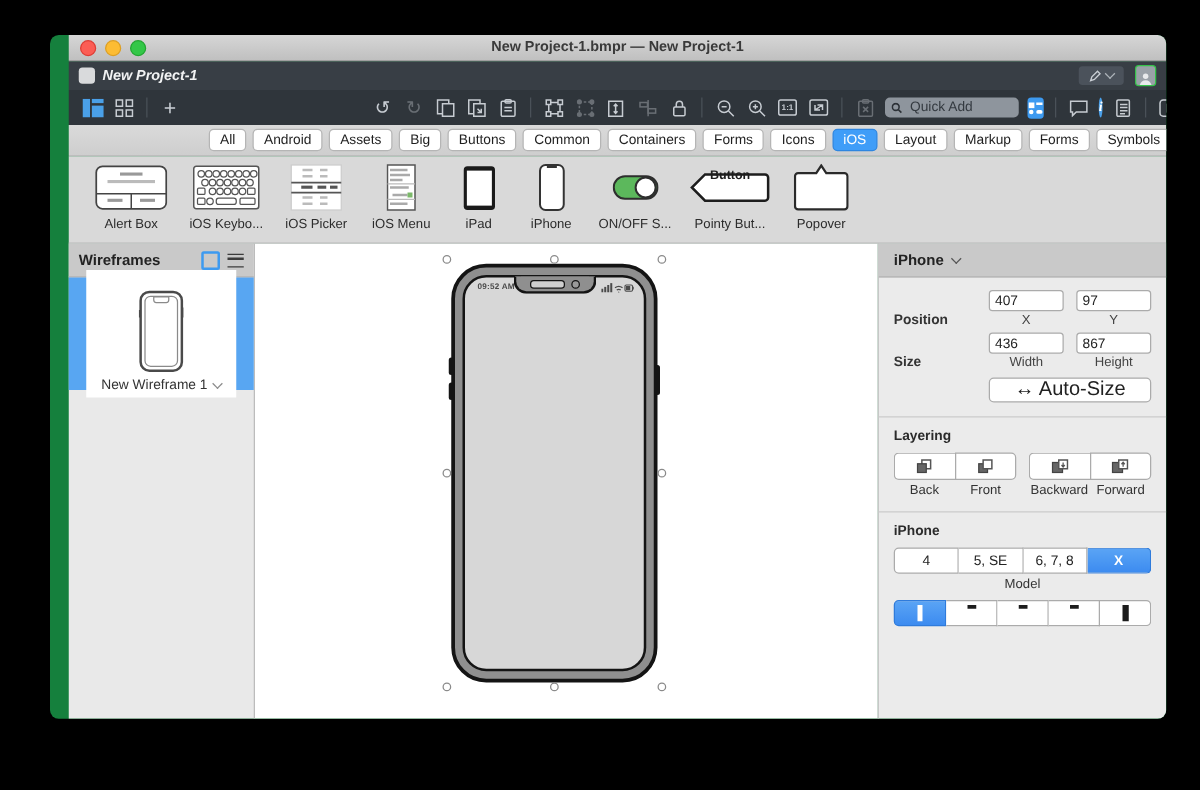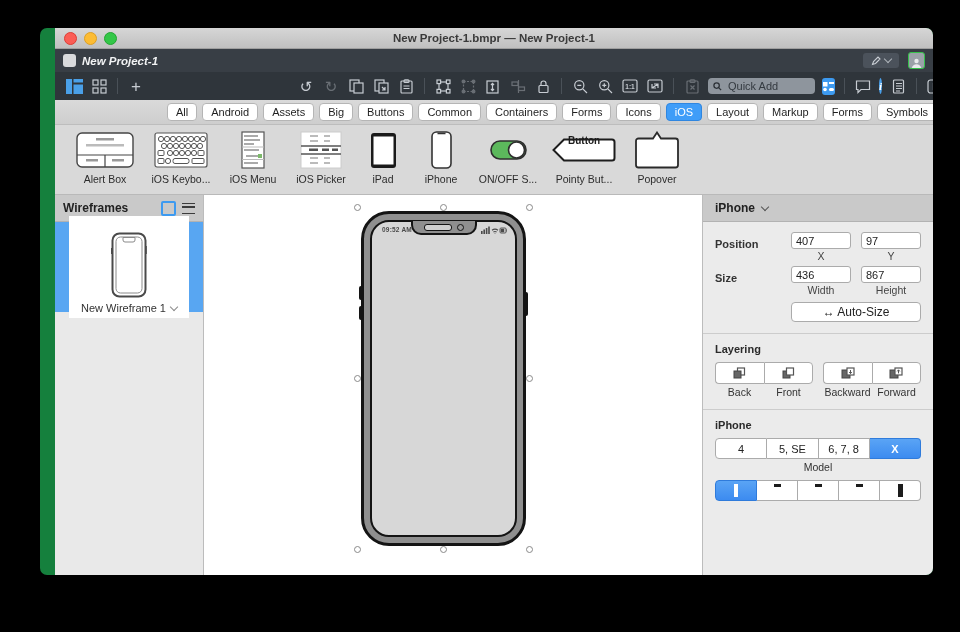--- a/index.html
+++ b/index.html
@@ -89,27 +89,27 @@
   .nub{position:absolute;background:#141414;border-radius:2px;}
   .handle{position:absolute;width:7px;height:7px;border-radius:50%;background:#fff;border:1px solid #8a8a8a;box-sizing:border-box;z-index:3;}
 
   
   .inspector{width:230px;flex:0 0 230px;background:#ebebeb;border-left:1px solid #bcbcbc;display:flex;flex-direction:column;}
   .ins-header{height:26px;flex:0 0 26px;background:#c9c9c9;border-bottom:1px solid #b2b2b2;
               display:flex;align-items:center;gap:7px;padding:0 12px;}
   .ins-title{font-size:12px;font-weight:bold;color:#222;}
   .ins-body{padding:10px 12px 0 12px;font-size:11px;color:#222;}
   .frow{display:grid;grid-template-columns:66px 1fr 1fr;column-gap:10px;align-items:center;margin-bottom:2px;}
-  .frow .flabel{font-weight:bold;color:#333;align-self:start;margin-top:6px;}
+  .frow .flabel{font-weight:bold;color:#333;align-self:start;margin-top:18px;}
   .fld{display:flex;flex-direction:column;align-items:center;}
   .fld input{width:100%;height:17px;border:1px solid #ababab;border-radius:3px;background:#fff;font-size:11px;
              color:#222;padding:0 4px;box-sizing:border-box;font-family:"Liberation Sans",sans-serif;}
   .fsub{font-size:10.5px;color:#444;margin-top:1px;}
   .autosize-row{display:grid;grid-template-columns:66px 1fr;column-gap:10px;margin-top:6px;}
-  .btn{background:#fff;border:1px solid #ababab;border-radius:4px;font-size:12px;color:#222;
+  .btn{background:#fff;border:1px solid #ababab;border-radius:4px;font-size:16px;color:#222;
        height:18px;display:flex;align-items:center;justify-content:center;}
   .divider{height:1px;background:#cccccc;margin:11px -12px 9px -12px;}
   .sec-label{font-weight:bold;color:#2b2b2b;margin-bottom:7px;}
   .layer-row{display:flex;gap:0;}
   .layer-row .btn{flex:1;height:20px;}
   .pairgap{width:10px;flex:0 0 10px;}
   .joinL{border-radius:4px 0 0 4px;border-right-width:0;}
   .joinR{border-radius:0 4px 4px 0;}
   .labels4{display:flex;margin-top:2px;font-size:10.5px;color:#333;text-align:center;}
   .labels4 span{flex:1;}
@@ -388,38 +388,20 @@
                 <circle cx="14" cy="29" r="2.6"></circle>
                 <rect x="19" y="26.5" width="16" height="5" rx="2"></rect>
                 <rect x="38" y="26.5" width="12" height="5" rx="1"></rect>
           </g>
             </svg>
         </span>
         <span class="plabel">iOS Keybo...</span>
       </div>
       <div class="pitem">
         <span class="pthumb">
-          <svg width="24" height="38" viewBox="0 0 24 38">
-              <rect x="1" y="1" width="22" height="36" fill="#fff" stroke="#555" stroke-width="1.2"></rect>
-          <g fill="#aaa">
-                <rect x="3" y="4" width="14" height="2"></rect>
-                <rect x="3" y="8" width="16" height="2"></rect>
-                <rect x="3" y="12" width="10" height="2"></rect>
-                <rect x="3" y="18" width="15" height="2"></rect>
-                <rect x="5" y="24" width="12" height="2"></rect>
-                <rect x="3" y="31" width="14" height="2"></rect>
-              </g>
-          <rect x="17" y="23" width="4" height="4" fill="#7cb96a"></rect>
-              <path d="M1 16h22M1 28.5h22" stroke="#bbb" stroke-width="1"></path>
-            </svg>
-        </span>
-        <span class="plabel">iOS Menu</span>
-      </div>
-      <div class="pitem">
-        <span class="pthumb">
           <svg width="42" height="38" viewBox="0 0 42 38">
               <rect x="1" y="1" width="40" height="36" fill="#fff" stroke="#ccc" stroke-width="1"></rect>
           <g fill="#bbb">
                 <rect x="10" y="4" width="8" height="2"></rect>
                 <rect x="24" y="4" width="6" height="2"></rect>
                 <rect x="10" y="9" width="8" height="2"></rect>
                 <rect x="24" y="9" width="6" height="2"></rect>
                 <rect x="10" y="26" width="8" height="2"></rect>
                 <rect x="24" y="26" width="6" height="2"></rect>
                 <rect x="10" y="31" width="8" height="2"></rect>
@@ -427,20 +409,38 @@
               </g>
           <path d="M1 15h40M1 23h40" stroke="#555" stroke-width="1.4"></path>
           <g fill="#555">
                 <rect x="9" y="17.5" width="9" height="2.5"></rect>
                 <rect x="22" y="17.5" width="7" height="2.5"></rect>
                 <rect x="32" y="17.5" width="6" height="2.5"></rect>
               </g>
             </svg>
         </span>
         <span class="plabel">iOS Picker</span>
+      </div>
+      <div class="pitem">
+        <span class="pthumb">
+          <svg width="24" height="38" viewBox="0 0 24 38">
+              <rect x="1" y="1" width="22" height="36" fill="#fff" stroke="#555" stroke-width="1.2"></rect>
+          <g fill="#aaa">
+                <rect x="3" y="4" width="14" height="2"></rect>
+                <rect x="3" y="8" width="16" height="2"></rect>
+                <rect x="3" y="12" width="10" height="2"></rect>
+                <rect x="3" y="18" width="15" height="2"></rect>
+                <rect x="5" y="24" width="12" height="2"></rect>
+                <rect x="3" y="31" width="14" height="2"></rect>
+              </g>
+          <rect x="17" y="23" width="4" height="4" fill="#7cb96a"></rect>
+              <path d="M1 16h22M1 28.5h22" stroke="#bbb" stroke-width="1"></path>
+            </svg>
+        </span>
+        <span class="plabel">iOS Menu</span>
       </div>
       <div class="pitem" style="width:52px;">
         <span class="pthumb">
           <svg width="27" height="37" viewBox="0 0 27 37">
               <rect x="1" y="1" width="25" height="35" rx="3" fill="#1a1a1a"></rect>
               <rect x="3.5" y="4.5" width="20" height="28" fill="#fff"></rect>
             </svg>
         </span>
         <span class="plabel">iPad</span>
       </div>

